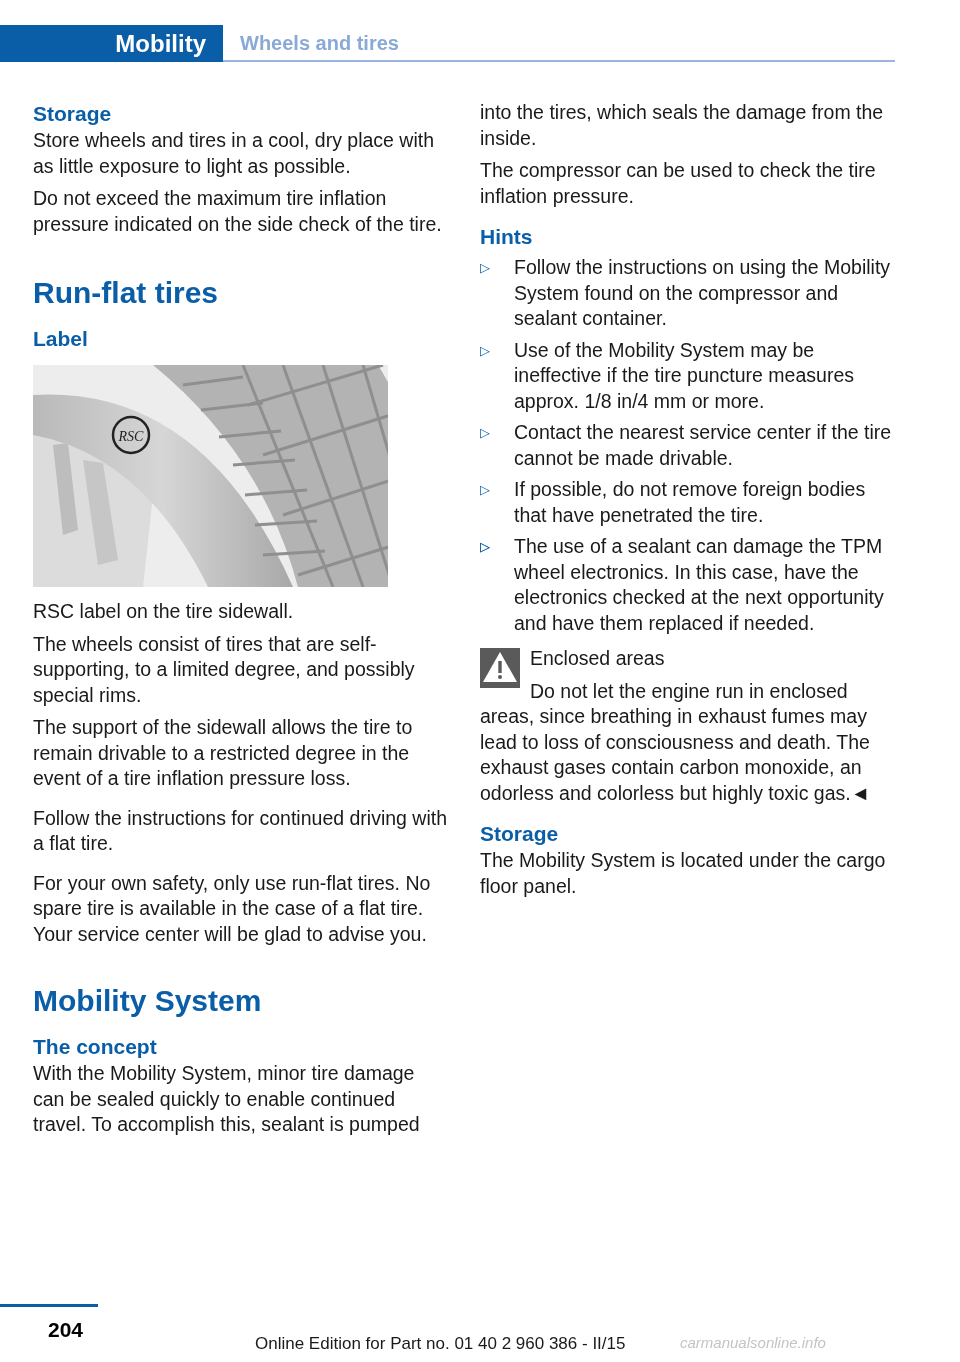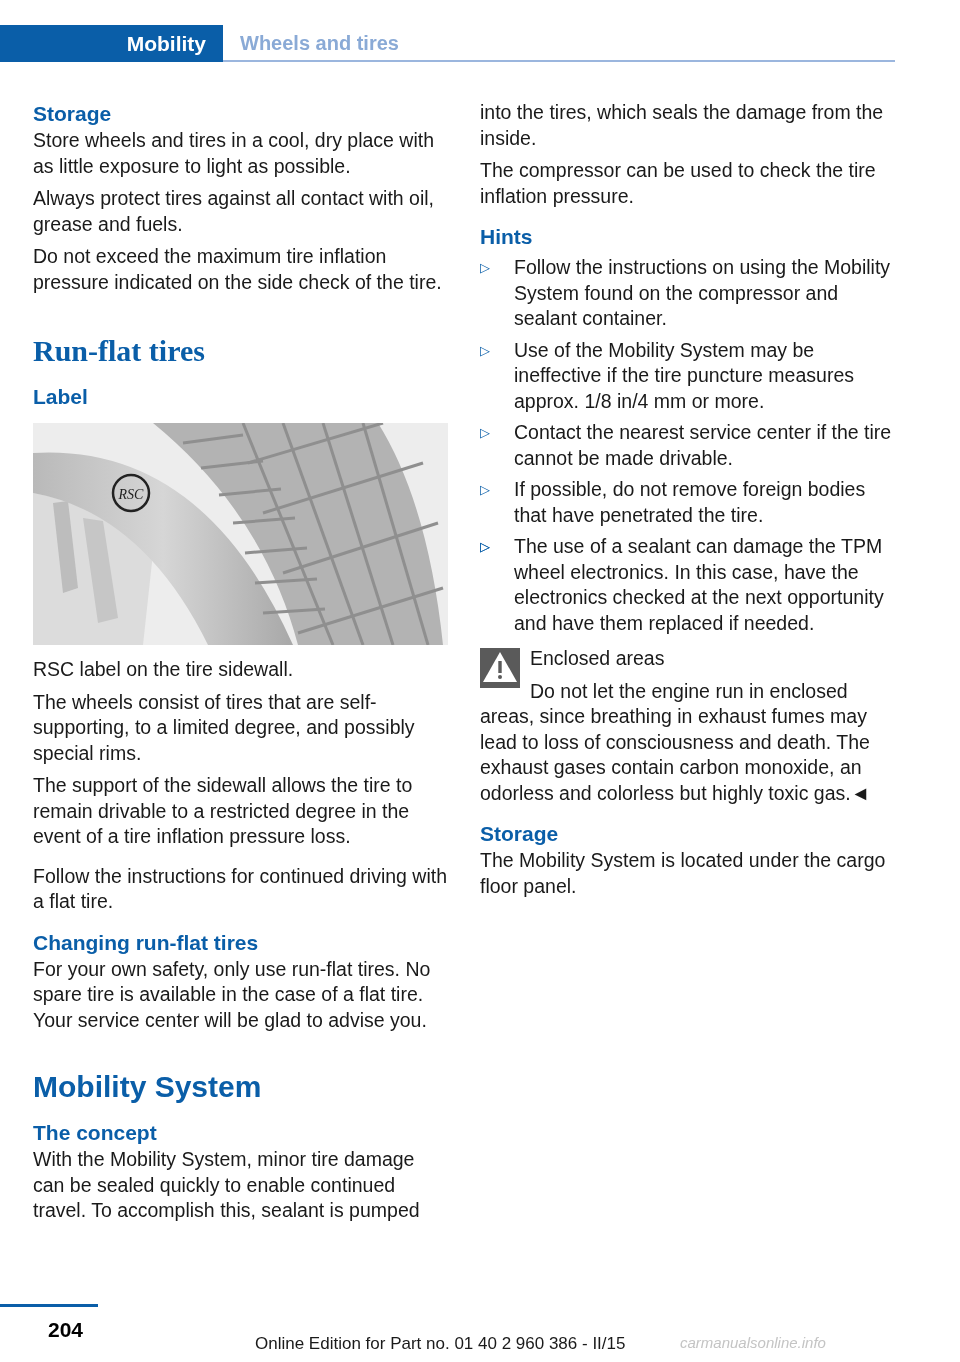--- a/index.html
+++ b/index.html
@@ -1,35 +1,35 @@
 <!DOCTYPE html>
 <html><head>
 <meta charset="utf-8">
 <style>
   html, body { margin: 0; padding: 0; background: #ffffff; }
   body { width: 960px; height: 1362px; position: relative; overflow: hidden;
          font-family: "Liberation Sans", "DejaVu Sans", sans-serif; color: #1a1a1a; }
   .abs { position: absolute; }
   .tab-active { left: 0; top: 25px; width: 223px; height: 37px; background: #0a5ea8;
-                color: #fff; font-weight: bold; font-size: 21px; box-sizing: border-box;
+                color: #fff; font-weight: bold; font-size: 24px; box-sizing: border-box;
                 text-align: right; padding-right: 17px; line-height: 37px; }
   .tab-inactive { left: 240px; top: 25px; height: 37px; line-height: 37px;
                   color: #8aaad6; font-weight: bold; font-size: 20px; }
   .header-line { left: 223px; top: 60px; width: 672px; height: 2px; background: #9bb6de; }
 
   .col { position: absolute; top: 100px; width: 418px; }
   .col-left { left: 33px; }
   .col-right { left: 480px; width: 420px; }
 
   p { margin: 0; font-size: 19.5px; line-height: 25.5px; }
   .para { margin-bottom: 7px; }
   h1 { margin: 0; color: #0a5ea8; font-size: 30px; font-weight: bold; line-height: 36px; }
   h2 { margin: 0; color: #0a5ea8; font-size: 21px; font-weight: bold; line-height: 28px; }
 
-  .tire-img { width: 415px; height: 222px; background: #f9a8d4; position: relative; overflow: hidden; }
+  .tire-img { width: 355px; height: 222px; background: #f9a8d4; position: relative; overflow: hidden; }
 
   ul.hints { list-style: none; margin: 0; padding: 0; }
   ul.hints li { position: relative; padding-left: 34px; margin-bottom: 6px; font-size: 19.5px; line-height: 25.5px; }
   ul.hints li .bullet { position: absolute; left: 0; top: 0; color: #0a5ea8; font-size: 13px; }
 
   .warn { position: relative; }
   .warn-icon { position: absolute; left: 0; top: 2px; width: 40px; height: 40px; background: #5a5a5a; }
   .warn-title { padding-left: 50px; }
 
   .footer-line { left: 0; top: 1304px; width: 98px; height: 3px; background: #0a5ea8; }
@@ -40,24 +40,23 @@
 </head>
 <body>
 
 <div class="abs tab-active">Mobility</div>
 <div class="abs tab-inactive">Wheels and tires</div>
 <div class="abs header-line"></div>
 
 <div class="col col-left">
   <h2>Storage</h2>
   <p class="para">Store wheels and tires in a cool, dry place with as little exposure to light as possible.</p>
-  <p class="para">Always protect tires against all contact with oil, grease and fuels.</p>
   <p class="para">Do not exceed the maximum tire inflation pressure indicated on the side check of the tire.</p>
 
-  <h1 style="margin-top:38px;font-family:Liberation Serif, serif;">Run-flat tires</h1>
+  <h1 style="margin-top:38px;">Run-flat tires</h1>
   <h2 style="margin-top:14px; margin-bottom:12px;">Label</h2>
 
   <div class="tire-img">
     <svg width="415" height="222" viewBox="0 0 415 222">
       <defs>
         <linearGradient id="tg" x1="0" y1="0" x2="1" y2="0">
           <stop offset="0" stop-color="#b9b9b9"></stop>
           <stop offset="0.5" stop-color="#d6d6d6"></stop>
           <stop offset="1" stop-color="#a8a8a8"></stop>
         </linearGradient>
@@ -93,21 +92,20 @@
       <circle cx="98" cy="70" r="18" fill="none" stroke="#222" stroke-width="2.5"></circle>
       <text x="98" y="76" font-size="14" font-family="Liberation Serif, serif" font-style="italic" text-anchor="middle" fill="#222">RSC</text>
     </svg>
   </div>
 
   <p style="margin-top:12px;" class="para">RSC label on the tire sidewall.</p>
   <p class="para">The wheels consist of tires that are self-supporting, to a limited degree, and possibly special rims.</p>
   <p class="para" style="margin-bottom:14px;">The support of the sidewall allows the tire to remain drivable to a restricted degree in the event of a tire inflation pressure loss.</p>
   <p class="para" style="margin-bottom:14px;">Follow the instructions for continued driving with a flat tire.</p>
 
-  <h2>Changing run-flat tires</h2>
   <p class="para">For your own safety, only use run-flat tires. No spare tire is available in the case of a flat tire. Your service center will be glad to advise you.</p>
 
   <h1 style="margin-top:36px;">Mobility System</h1>
   <h2 style="margin-top:14px;">The concept</h2>
   <p>With the Mobility System, minor tire damage can be sealed quickly to enable continued travel. To accomplish this, sealant is pumped</p>
 </div>
 
 <div class="col col-right">
   <p class="para">into the tires, which seals the damage from the inside.</p>
   <p class="para" style="margin-bottom:14px;">The compressor can be used to check the tire inflation pressure.</p>

